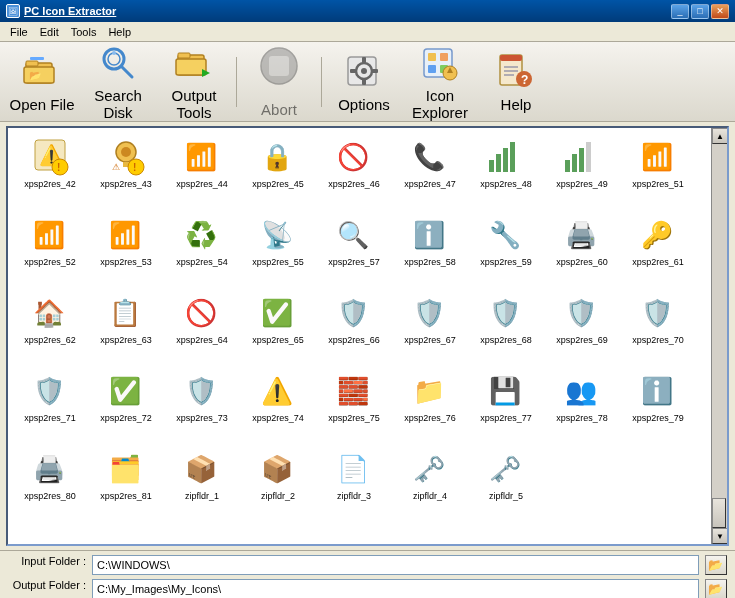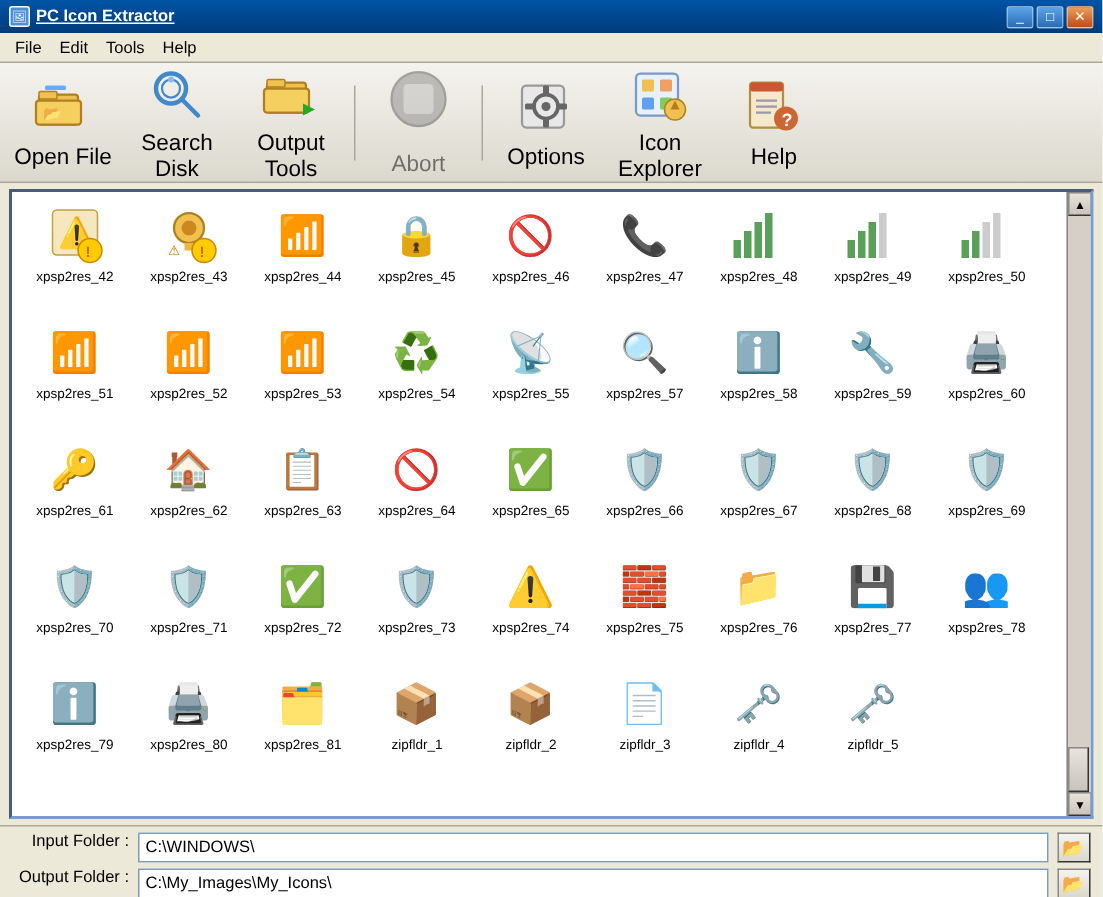--- a/index.html
+++ b/index.html
@@ -401,31 +401,20 @@
             <rect x="2" y="22" width="5" height="12" fill="#5a9f5a"></rect>
             <rect x="9" y="16" width="5" height="18" fill="#5a9f5a"></rect>
             <rect x="16" y="10" width="5" height="24" fill="#5a9f5a"></rect>
             <rect x="23" y="4" width="5" height="30" fill="#cccccc"></rect>
           </svg>
         </div>
         <div class="icon-label">xpsp2res_49</div>
       </div>
       <div class="icon-item">
         <div class="icon-visual">
-          <svg width="38" height="38" viewBox="0 0 38 38">
-            <rect x="2" y="22" width="5" height="12" fill="#5a9f5a"></rect>
-            <rect x="9" y="16" width="5" height="18" fill="#5a9f5a"></rect>
-            <rect x="16" y="10" width="5" height="24" fill="#cccccc"></rect>
-            <rect x="23" y="4" width="5" height="30" fill="#cccccc"></rect>
-          </svg>
-        </div>
-        <div class="icon-label">xpsp2res_50</div>
-      </div>
-      <div class="icon-item">
-        <div class="icon-visual">
           <span style="font-size:26px;line-height:1;">📶</span>
         </div>
         <div class="icon-label">xpsp2res_51</div>
       </div>
       <div class="icon-item">
         <div class="icon-visual">
           <span style="font-size:26px;line-height:1;">📶</span>
         </div>
         <div class="icon-label">xpsp2res_52</div>
       </div>

